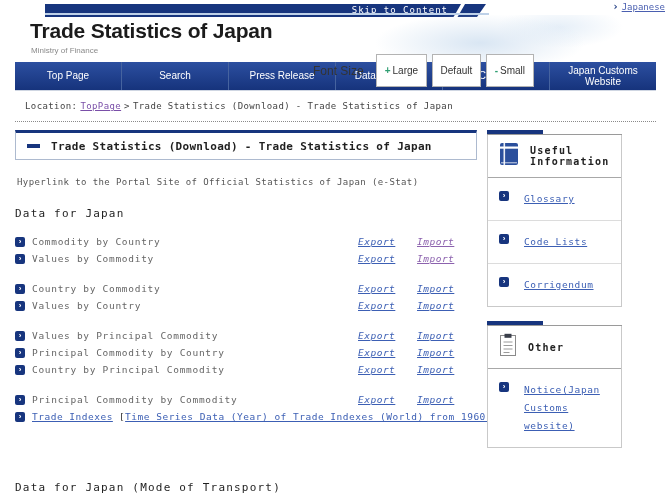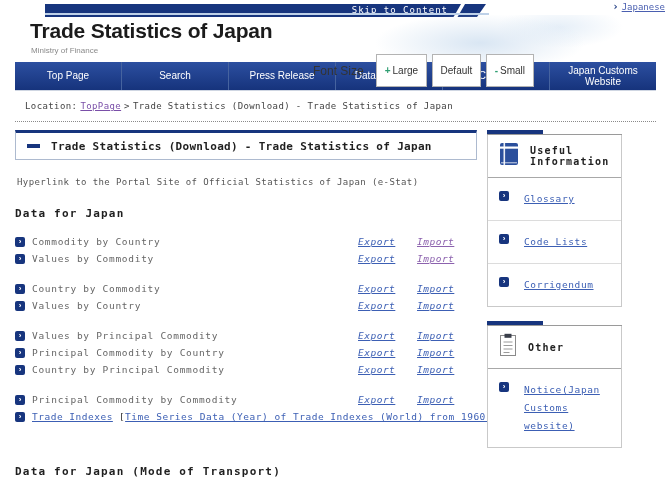--- a/index.html
+++ b/index.html
@@ -50,23 +50,23 @@
   .main{width:462px;flex:none;}
   .sidebar{width:135px;flex:none;}
 
   .page-heading-box{border:1px solid #adbacf;border-top:3px solid #17357e;height:30px;display:flex;
     align-items:center;padding:0 11px;box-sizing:border-box;background:#fff;}
   .dash{width:13px;height:4px;background:#17357e;margin-right:11px;flex:none;}
   .heading-text{font-size:11px;font-weight:bold;color:#1f1f1f;letter-spacing:0.3px;white-space:nowrap;}
 
   .intro{margin-top:17px;font-size:9px;color:#555;letter-spacing:0.4px;padding-left:2px;}
 
-  .section-title{font-size:11px;font-weight:bold;color:#1f1f1f;letter-spacing:1.2px;}
+  .section-title{font-size:11px;font-weight:normal;color:#1f1f1f;letter-spacing:1.2px;}
   .sec1 .section-title{margin-top:20px;}
-  .sec2 .section-title{margin-top:40px;}
+  .sec2 .section-title{margin-top:56px;}
   .group{margin-top:13px;}
   .sec2 .group{margin-top:17px;}
   .row{display:flex;align-items:center;height:17px;}
   .arrow-sq{width:10px;height:10px;background:#17357e;border-radius:2px;color:#fff;font-size:8px;
     font-weight:bold;line-height:10px;text-align:center;margin-right:7px;flex:none;font-family:"Liberation Sans",sans-serif;}
   .row-label{flex:1;font-size:9.5px;color:#666;letter-spacing:0.7px;white-space:nowrap;}
   .row-links{display:flex;width:119px;flex:none;}
   .row.shift .row-links{transform:translateX(22px);}
   .link-cell{width:59px;font-size:9.5px;font-style:italic;}
   .link-cell.imp{width:60px;}

